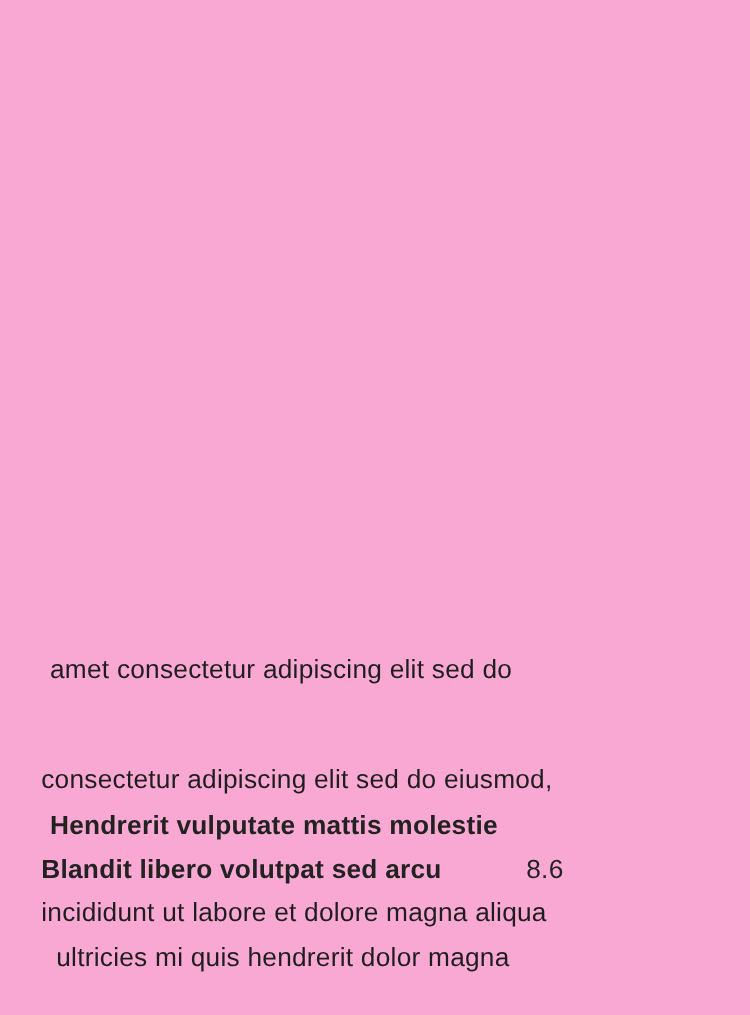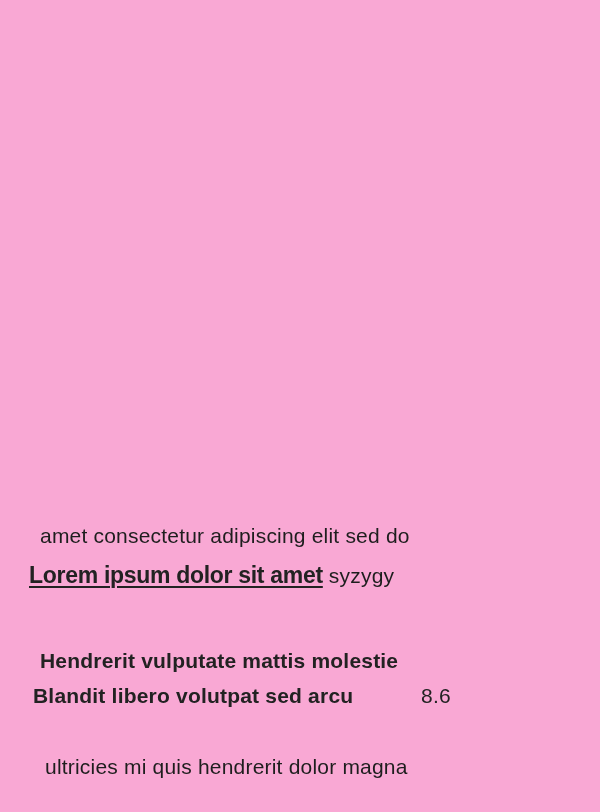--- a/index.html
+++ b/index.html
@@ -49,27 +49,26 @@
     font-weight: 400;
     color: #222222;
   }
 </style>
 </head>
 <body>
 
 <div class="page">
   <div class="line" style="left:40px; top:524px;">amet consectetur adipiscing elit sed do</div>
 
-  <div class="line" style="left:29px; top:562px;">
-    <span class="heading-link">Lorem ipsum dolor sit amet</span><span class="tail"> syzygy</span>
-  </div>
 
+  <div class="line" style="left:33px; top:612px;">consectetur adipiscing elit sed do eiusmod,</div>
 
   <div class="line bold" style="left:40px; top:649px;">Hendrerit vulputate mattis molestie</div>
 
   <div class="line" style="left:33px; top:684px;">
     <span class="bold">Blandit libero volutpat sed arcu</span>
     <span class="ref-token">8.6</span>
   </div>
 
+  <div class="line" style="left:33px; top:719px;">incididunt ut labore et dolore magna aliqua</div>
 
   <div class="line" style="left:45px; top:755px;">ultricies mi quis hendrerit dolor magna</div>
 </div>
 
 </body></html>

